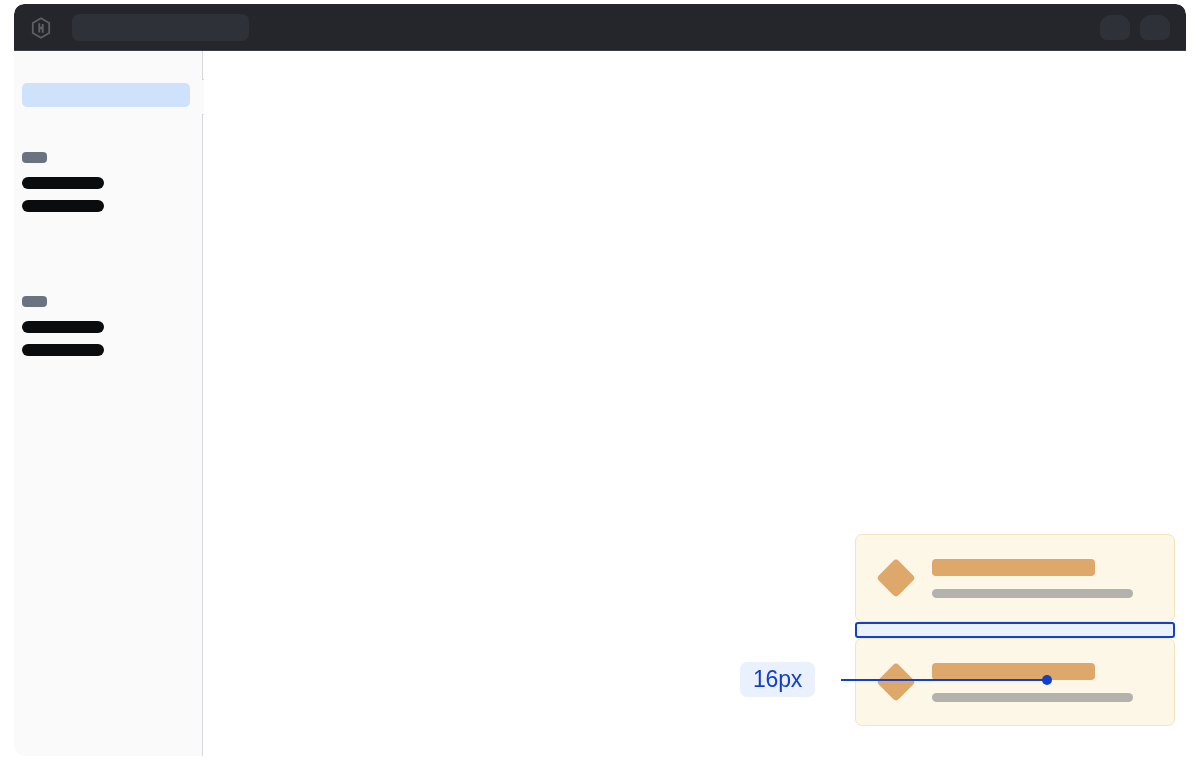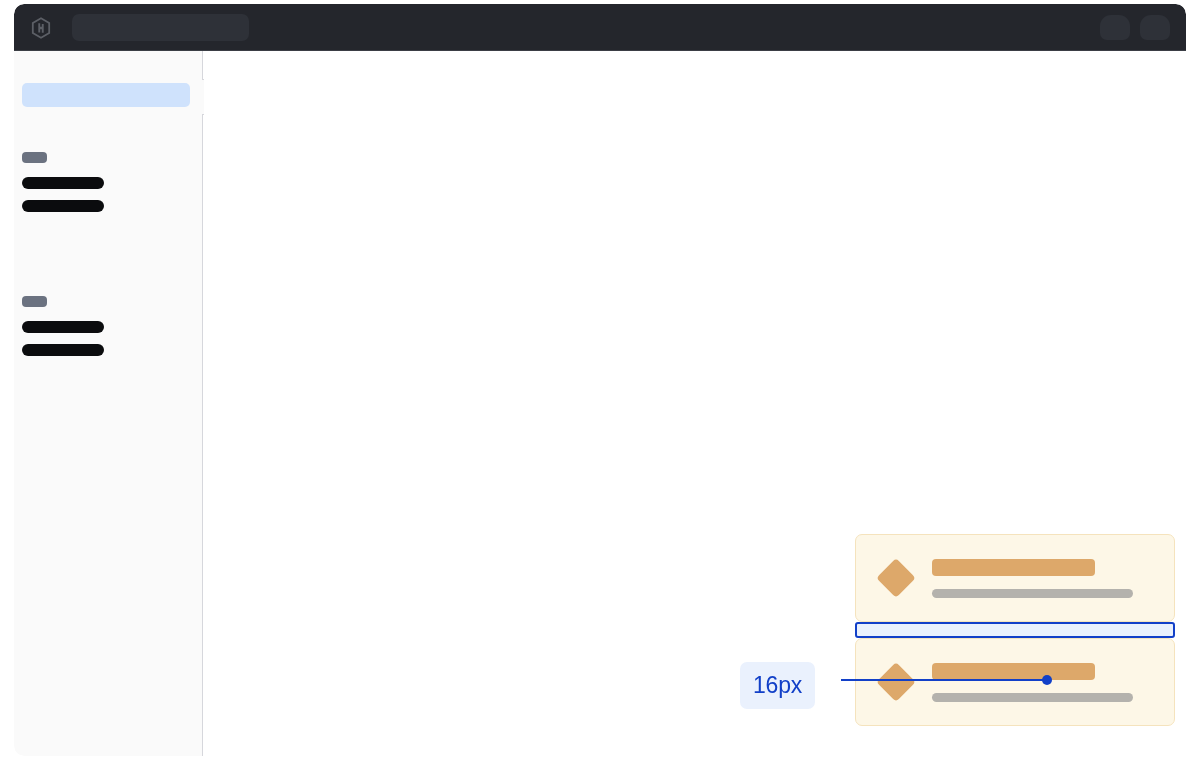--- a/index.html
+++ b/index.html
@@ -219,21 +219,21 @@
     top: 624px;
     width: 10px;
     height: 10px;
     background: #1240c8;
     border-radius: 50%;
   }
   .measure-badge {
     position: absolute;
     left: 536px;
     top: 611px;
-    padding: 11px 13px;
+    padding: 5px 13px;
     background: #eaf1fd;
     color: #1240c8;
     font-size: 23px;
     font-weight: 400;
     line-height: 1.1;
     border-radius: 7px;
     letter-spacing: -0.2px;
     white-space: nowrap;
   }
 </style>

